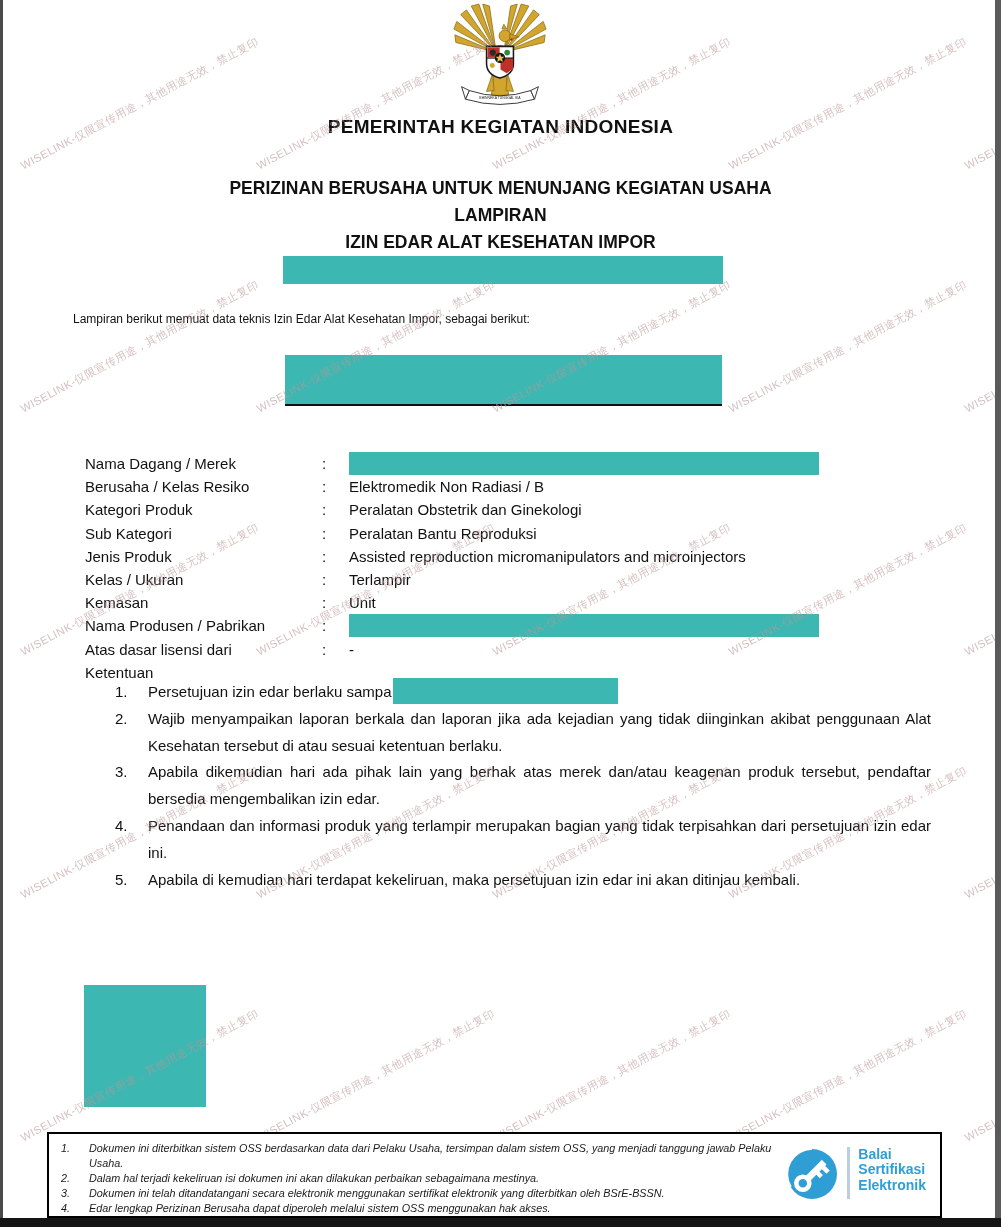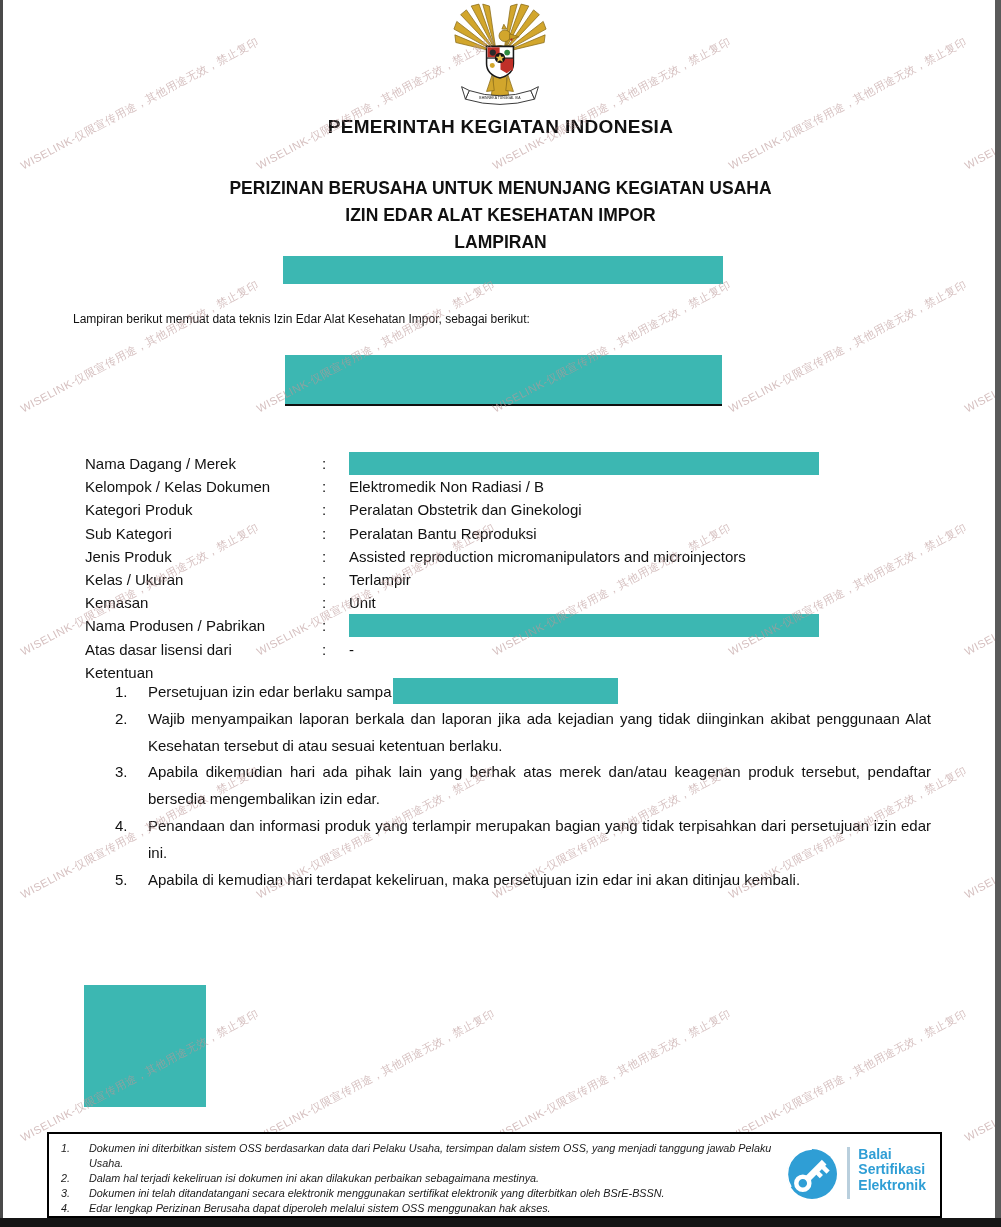--- a/index.html
+++ b/index.html
@@ -114,38 +114,38 @@
         <path d="M18,92 L10,88 L14,101 Z" fill="#fff" stroke="#333" stroke-width="1"></path>
         <path d="M82,92 L90,88 L86,101 Z" fill="#fff" stroke="#333" stroke-width="1"></path>
         <text x="50" y="100.5" text-anchor="middle" font-size="3.6" fill="#222">BHINNEKA TUNGGAL IKA</text>
       </g>
     </svg>
 
     <div class="gov-title">PEMERINTAH KEGIATAN INDONESIA</div>
 
     <div class="doc-title">
       <div>PERIZINAN BERUSAHA UNTUK MENUNJANG KEGIATAN USAHA</div>
+      <div>LAMPIRAN</div>
       <div>IZIN EDAR ALAT KESEHATAN IMPOR</div>
-      <div>LAMPIRAN</div>
     </div>
 
     <div class="redact r-nomor"></div>
 
     <p class="intro">Lampiran berikut memuat data teknis Izin Edar Alat Kesehatan Impor, sebagai berikut:</p>
 
     <div class="redact r-company"></div>
 
     <div class="fields">
       <div class="field-row">
         <span class="field-label">Nama Dagang / Merek</span>
         <span class="field-sep">:</span>
         <span class="field-value"><span class="field-redact"></span></span>
       </div>
       <div class="field-row">
-        <span class="field-label">Kelompok / Kelas Dokumen</span>
+        <span class="field-label">Berusaha / Kelas Resiko</span>
         <span class="field-sep">:</span>
         <span class="field-value">Elektromedik Non Radiasi / B</span>
       </div>
       <div class="field-row">
         <span class="field-label">Kategori Produk</span>
         <span class="field-sep">:</span>
         <span class="field-value">Peralatan Obstetrik dan Ginekologi</span>
       </div>
       <div class="field-row">
         <span class="field-label">Sub Kategori</span>

